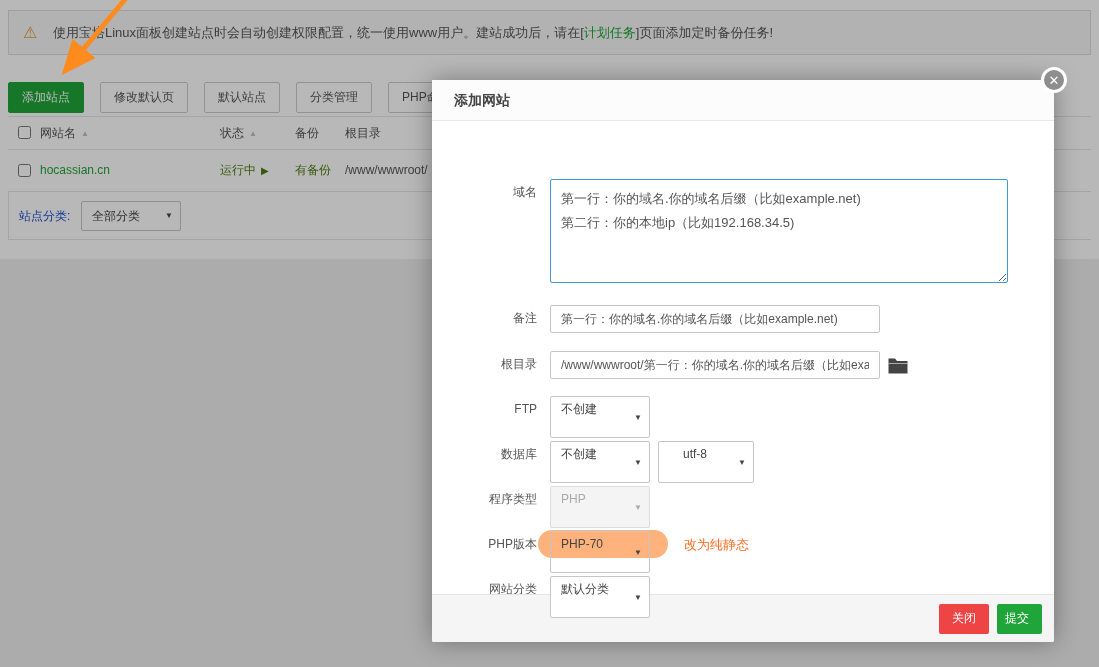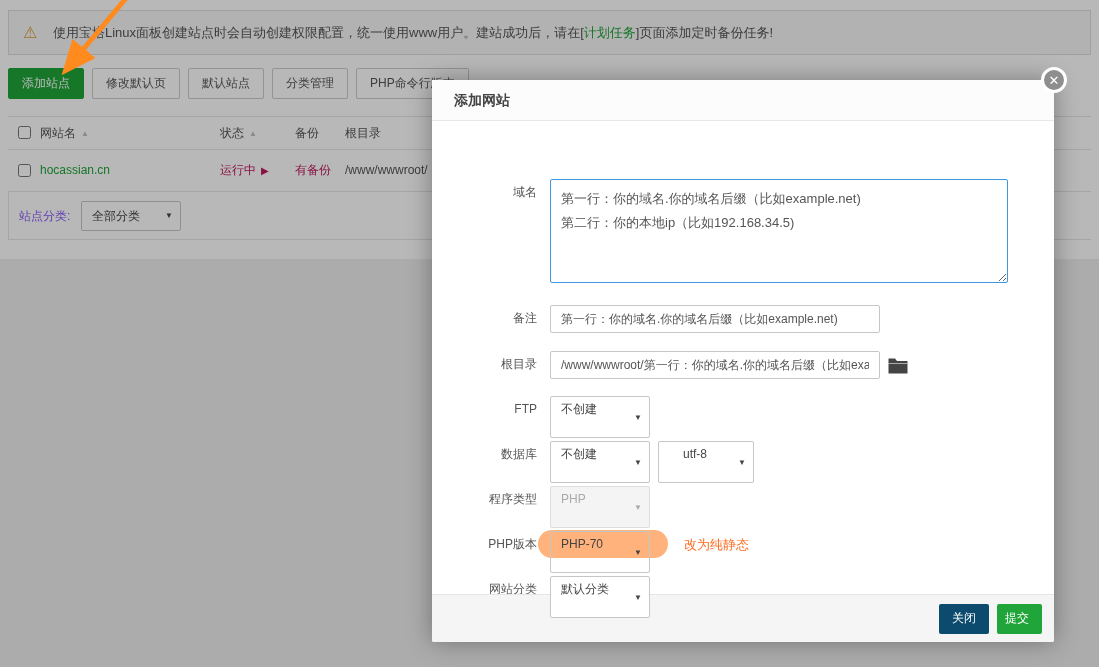--- a/index.html
+++ b/index.html
@@ -13,45 +13,45 @@
   .white-band { position:absolute; left:0; top:0; width:1099px; height:259px; background:#fff; }
 
   
   .banner { position:absolute; left:8px; top:10px; width:1083px; height:45px;
     background:#f7f7f7; border:1px solid #ddd; line-height:43px; padding-left:44px;
     color:#555; font-size:13px; white-space:nowrap; overflow:hidden;}
   .banner .warn { position:absolute; left:14px; top:0; color:#dda23c; font-size:16px; }
   .banner .link { color:#20a53a; text-decoration:none; cursor:pointer; }
 
   
-  .toolbar { position:absolute; left:8px; top:68px; display:flex; gap:8px;justify-content:space-between; }
+  .toolbar { position:absolute; left:8px; top:82px; display:flex; gap:16px;justify-content:space-between; }
   .btn { height:31px; padding:0 13px; font-size:12px; border-radius:2px; border:1px solid #ccc;
     background:#fff; color:#555; line-height:29px; cursor:pointer;
     font-family:"Liberation Sans","DejaVu Sans",sans-serif; }
   .btn.green { background:#20a53a; border-color:#20a53a; color:#fff; }
 
   
   .site-table { position:absolute; left:8px; top:116px; width:1083px; }
   .thead { position:relative; height:34px; border-top:1px solid #e5e5e5; border-bottom:1px solid #e5e5e5;
     line-height:33px; color:#555; }
   .trow { position:relative; height:42px; border-bottom:1px solid #e5e5e5; line-height:41px; }
   .c-check { position:absolute; left:10px; top:50%; margin-top:-7px; width:13px; height:13px; }
   .c-name { position:absolute; left:32px; }
   .c-status { position:absolute; left:212px; }
   .c-backup { position:absolute; left:287px; }
   .c-root { position:absolute; left:337px; white-space:nowrap; }
   .sort { font-size:8px; color:#bfbfbf; margin-left:5px; vertical-align:1px; }
   .g-link { color:#20a53a; text-decoration:none; cursor:pointer; }
-  .g-text { color:#be185d; }
+  .g-text { color:#4d7c0f; }
   .play { font-size:10px; margin-left:5px; }
 
   
   .filterbar { position:absolute; left:8px; top:192px; width:1083px; height:48px;
     border-left:1px solid #e5e5e5; border-bottom:1px solid #e5e5e5; }
-  .filterbar .flabel { position:absolute; left:10px; top:0; line-height:48px; color:#8b5cf6; }
+  .filterbar .flabel { position:absolute; left:10px; top:0; line-height:48px; color:#1d4ed8; }
   .filterbar .sel { position:absolute; left:72px; top:9px; width:100px; height:30px; line-height:28px; }
 
   
   .sel { position:relative; display:inline-block; border:1px solid #c6c6c6; border-radius:2px;
     background:#fff; height:42px; line-height:25px; padding:0 22px 0 10px; font-size:12px;
     color:#444; cursor:pointer; }
   .sel .caret { position:absolute; right:7px; top:0; height:100%; display:flex; align-items:center;
     font-size:8px; color:#444; }
   .sel.disabled { background:#f4f4f4; color:#aaa; border-color:#ddd; cursor:default; }
   .sel.disabled .caret { color:#aaa; }
@@ -81,21 +81,21 @@
   .pill { position:absolute; left:106px; top:409px; width:130px; height:28px; border-radius:14px;
     background:#ffb27c; z-index:0; }
   .sel.abs { position:absolute; z-index:1; background:transparent; }
   .sel.abs.whitebg { background:#fff; }
   .annot { position:absolute; left:252px; top:415px; color:#ff6a1e; font-size:13px; }
   .modal-footer { position:absolute; left:0; bottom:0; width:100%; height:48px; background:#f5f5f5;
     border-top:1px solid #e5e5e5; border-radius:0 0 2px 2px;
     display:flex; align-items:center; justify-content:flex-end; padding-right:12px; gap:8px; }
   .fbtn { height:30px; padding:0 13px; border:none; border-radius:2px; color:#fff; font-size:12px;
     cursor:pointer; font-family:"Liberation Sans","DejaVu Sans",sans-serif; }
-  .fbtn.gray { background:#0c4a6e;font-family:Liberation Serif, serif; }
+  .fbtn.gray { background:#ef4444;font-family:Liberation Serif, serif; }
   .fbtn.green { background:#20a53a;padding-left:8px; }
 
   .arrow-svg { position:absolute; left:30px; top:-6px; width:120px; height:86px; z-index:20;
     pointer-events:none; }
 </style>
 </head>
 <body>
 
 <div class="white-band"></div>
 

